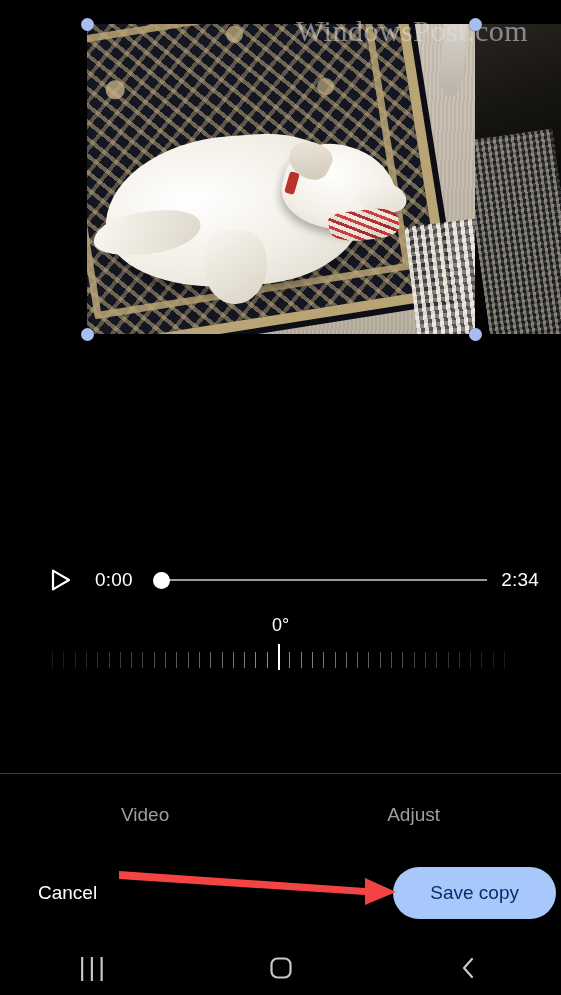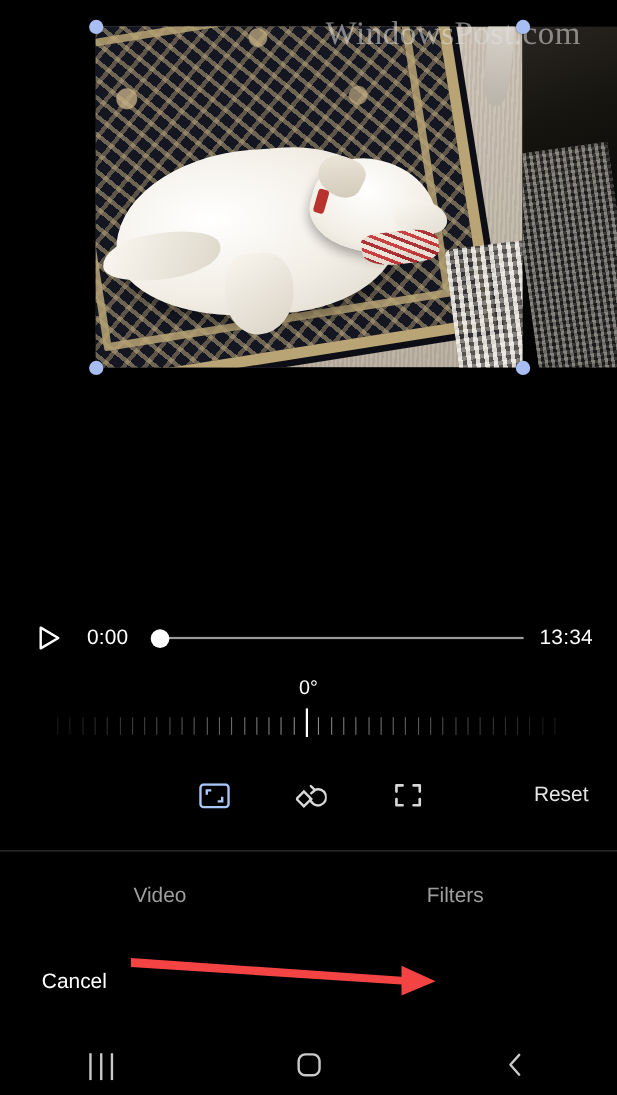--- a/index.html
+++ b/index.html
@@ -152,21 +152,21 @@
   
   .crop-handle {
     position:absolute; width:13px; height:13px; border-radius:50%;
     background:#a8bdf2;
     box-shadow:0 0 2px rgba(0,0,0,.5);
   }
 
   
   #playback-row {
     position:absolute; left:0; top:558px; width:561px; height:44px;
-    display:flex; align-items:center;
+    display:flex; align-items:center;padding-left:16px;
   }
   #play-button {
     margin-left:32px; width:26px; height:26px;
     display:flex; align-items:center; justify-content:center;
   }
   #play-button svg { display:block; }
   #time-current {
     margin-left:21px; font-size:19px; color:#fff; letter-spacing:.2px;
   }
   #seek-track {
@@ -301,21 +301,21 @@
     <div id="play-button">
       <svg width="20" height="22" viewBox="0 0 20 22" aria-hidden="true">
         <path d="M2 1.6 L18 11 L2 20.4 Z" fill="none" stroke="#ffffff" stroke-width="2.2" stroke-linejoin="round"></path>
       </svg>
     </div>
     <div id="time-current">0:00</div>
     <div id="seek-track">
       <div id="seek-line"></div>
       <div id="seek-thumb" style="left: 0px;"></div>
     </div>
-    <div id="time-total">13:34</div>
+    <div id="time-total">2:34</div>
   </div>
 
   <div id="angle-label">0°</div>
   <div id="rotation-ruler">
       <div class="tick" style="left: 0px; opacity: 0.18;"></div>
       <div class="tick" style="left: 11.3px; opacity: 0.1925;"></div>
       <div class="tick" style="left: 22.6px; opacity: 0.235;"></div>
       <div class="tick" style="left: 33.9px; opacity: 0.2775;"></div>
       <div class="tick" style="left: 45.2px; opacity: 0.32;"></div>
       <div class="tick" style="left: 56.5px; opacity: 0.3625;"></div>
@@ -349,56 +349,32 @@
       <div class="tick" style="left: 372.9px; opacity: 0.4475;"></div>
       <div class="tick" style="left: 384.2px; opacity: 0.405;"></div>
       <div class="tick" style="left: 395.5px; opacity: 0.3625;"></div>
       <div class="tick" style="left: 406.8px; opacity: 0.32;"></div>
       <div class="tick" style="left: 418.1px; opacity: 0.2775;"></div>
       <div class="tick" style="left: 429.4px; opacity: 0.235;"></div>
       <div class="tick" style="left: 440.7px; opacity: 0.1925;"></div>
       <div class="tick" style="left: 452px; opacity: 0.18;"></div>
     </div>
 
-  <div id="tool-row">
-    <div class="tool-btn" id="tool-aspect">
-      <svg width="28" height="23" viewBox="0 0 28 23" aria-hidden="true">
-        <rect x="1.2" y="1.2" width="25.6" height="20.6" rx="3" fill="none" stroke="#a8c7fa" stroke-width="2.2"></rect>
-        <path d="M7 9.5 V6.5 H10" fill="none" stroke="#a8c7fa" stroke-width="2.2" stroke-linecap="square"></path>
-        <path d="M21 13.5 V16.5 H18" fill="none" stroke="#a8c7fa" stroke-width="2.2" stroke-linecap="square"></path>
-      </svg>
-    </div>
-    <div class="tool-btn" id="tool-rotate">
-      <svg width="28" height="26" viewBox="0 0 28 26" aria-hidden="true">
-        <rect x="2.5" y="11.5" width="9.5" height="9.5" transform="rotate(-45 7.25 16.25)" fill="none" stroke="#d8d8d8" stroke-width="2.2"></rect>
-        <path d="M13 16.3 A7.3 7.3 0 1 0 17.2 8.2" fill="none" stroke="#d8d8d8" stroke-width="2.2" stroke-linecap="round"></path>
-        <path d="M13.6 4.6 L17.4 8.2 L13.9 11.2" fill="none" stroke="#d8d8d8" stroke-width="2.2" stroke-linecap="round" stroke-linejoin="round"></path>
-      </svg>
-    </div>
-    <div class="tool-btn" id="tool-free">
-      <svg width="28" height="24" viewBox="0 0 28 24" aria-hidden="true">
-        <path d="M9 3 H3.4 V8.6" fill="none" stroke="#d8d8d8" stroke-width="2.4" stroke-linecap="round" stroke-linejoin="round"></path>
-        <path d="M19 3 H24.6 V8.6" fill="none" stroke="#d8d8d8" stroke-width="2.4" stroke-linecap="round" stroke-linejoin="round"></path>
-        <path d="M9 21 H3.4 V15.4" fill="none" stroke="#d8d8d8" stroke-width="2.4" stroke-linecap="round" stroke-linejoin="round"></path>
-        <path d="M19 21 H24.6 V15.4" fill="none" stroke="#d8d8d8" stroke-width="2.4" stroke-linecap="round" stroke-linejoin="round"></path>
-      </svg>
-    </div>
-    <div id="tool-reset">Reset</div>
-  </div>
 </div>
 
 <div id="divider"></div>
 
 <div id="tab-bar">
   <div class="tab">Video</div>
-  <div class="tab">Filters</div>
+  <div class="tab">Adjust</div>
 </div>
 
 <div id="action-bar">
   <div id="cancel-button">Cancel</div>
+  <div id="save-copy-button">Save copy</div>
 </div>
 
 <svg id="pointer-arrow" viewBox="0 0 285 48">
   <path d="M4 13 L250 30 L250 20 L281 34 L250 47 L250 37 L4 21 Z" fill="#f44343"></path>
 </svg>
 
 <div id="nav-bar">
   <div class="nav-btn">
     <span id="nav-recents">|||</span>
   </div>

